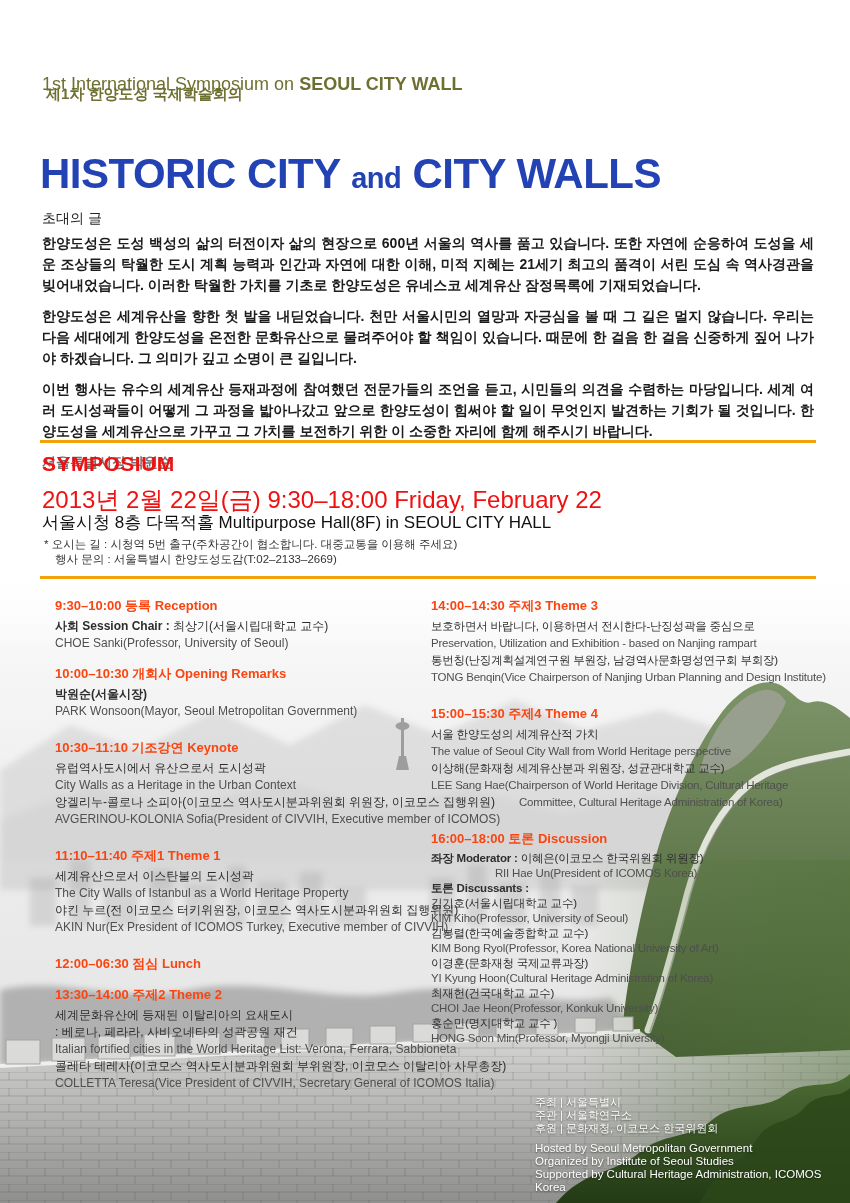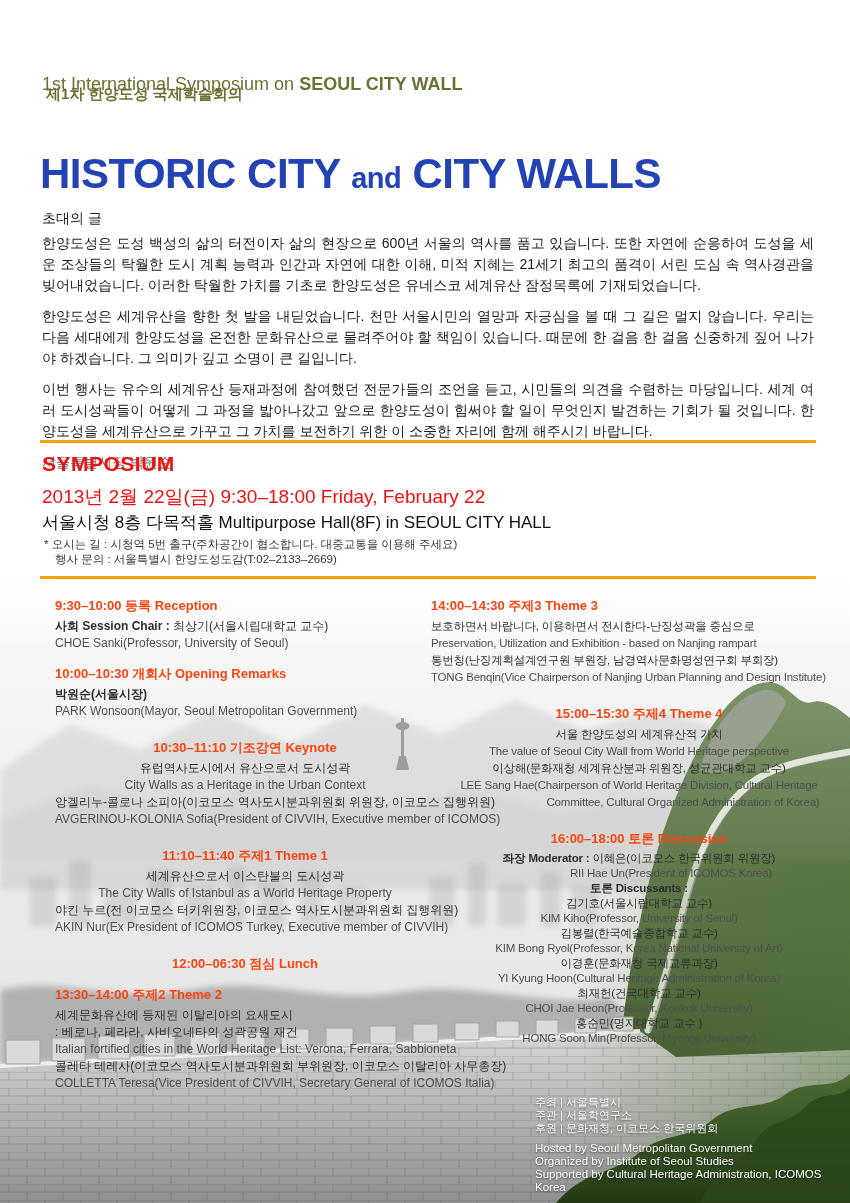--- a/index.html
+++ b/index.html
@@ -19,39 +19,39 @@
   
   .kicker-ko { position:absolute; left:46px; top:48px; font-size:15px; font-weight:bold; color:#6e7031;margin-top:37px; }
   .kicker-en { position:absolute; left:42px; top:74px; font-size:18px; color:#6e7031; }
   .kicker-en .b { font-weight:bold; }
   .title-ko { position:absolute; left:42px; top:114px; font-size:27px; font-weight:bold; color:#2b3a8c; letter-spacing:1px; }
   .title-en { position:absolute; left:40px; top:150px; font-size:42px; font-weight:bold; color:#2342b4; letter-spacing:-0.5px; white-space:nowrap; }
   .title-en .and { font-size:29px; }
 
   
   .invite-heading { position:absolute; left:42px; top:210px; font-size:14px; color:#222; }
-  .invite { position:absolute; left:42px; top:233px; width:772px; font-size:14px; line-height:21px; color:#1b1b1b; text-align:justify; }
+  .invite { position:absolute; left:42px; top:233px; width:772px; font-size:14px; line-height:21px; color:#1b1b1b; text-align:justify;font-weight:bold; }
   .invite p { margin:0 0 10px 0; }
   .signature { text-align:left; font-size:14px; color:#737373; margin-top:0; }
 
   
   .rule { position:absolute; left:40px; width:776px; height:3px; background:#f2a30a; }
   .rule1 { top:440px; } .rule2 { top:576px; }
   .sym-label { position:absolute; left:42px; top:452px; font-size:21px; font-weight:bold; color:#ee1111; letter-spacing:0.5px; }
-  .sym-date  { position:absolute; left:42px; top:484px; font-size:19px; color:#ee1111; }
+  .sym-date  { position:absolute; left:42px; top:484px; font-size:24px; color:#ee1111; }
   .sym-venue { position:absolute; left:42px; top:511px; font-size:17px; color:#111; }
   .sym-note1 { position:absolute; left:44px; top:537px; font-size:11.5px; color:#333; }
   .sym-note2 { position:absolute; left:55px; top:552px; font-size:11.5px; color:#333; }
 
   
   .col { position:absolute; top:597px; }
   .col-left  { left:55px;  width:380px; }
   .col-right { left:431px; width:416px; }
   .session { margin-bottom:13px; }
-  .session.gap { margin-top:19px;text-align:center; }
+  .session.gap { margin-top:19px; }
   .s-header { font-size:13px; font-weight:bold; color:#fa4511; margin-bottom:3px; white-space:nowrap; }
   .s-line { font-size:12px; line-height:17px; color:#2d2d2d; white-space:nowrap; }
   .s-line.en { color:#4f4f4f; }
   .s-line.b { font-weight:bold; }
   .lbl { font-weight:bold; }
   .col-right .s-line { font-size:11.5px; letter-spacing:-0.2px; }
   .disc .s-line { line-height:15px; font-size:11.5px; }
   .ind64 { padding-left:64px; }
   .ind88 { padding-left:88px; }
 
@@ -238,21 +238,21 @@
       <div class="s-line en">Preservation, Utilization and Exhibition - based on Nanjing rampart</div>
       <div class="s-line">통번칭(난징계획설계연구원 부원장, 남경역사문화명성연구회 부회장)</div>
       <div class="s-line en">TONG  Benqin(Vice Chairperson of Nanjing Urban Planning and Design Institute)</div>
     </div>
     <div class="session gap">
       <div class="s-header">15:00–15:30  주제4  Theme 4</div>
       <div class="s-line">서울 한양도성의 세계유산적 가치</div>
       <div class="s-line en">The value of Seoul City Wall from World Heritage perspective</div>
       <div class="s-line">이상해(문화재청 세계유산분과 위원장, 성균관대학교 교수)</div>
       <div class="s-line en">LEE Sang Hae(Chairperson of World Heritage Division, Cultural Heritage</div>
-      <div class="s-line en ind88">Committee, Cultural Organized Administration of Korea)</div>
+      <div class="s-line en ind88">Committee, Cultural Heritage Administration of Korea)</div>
     </div>
     <div class="session gap disc">
       <div class="s-header">16:00–18:00  토론 Discussion</div>
       <div class="s-line"><span class="lbl">좌장 Moderator :  </span><span>이혜은(이코모스 한국위원회 위원장)</span></div>
       <div class="s-line en ind64">RII Hae Un(President of ICOMOS Korea)</div>
       <div class="s-line b">토론 Discussants :</div>
       <div class="s-line">김기호(서울시립대학교 교수)</div>
       <div class="s-line en">KIM Kiho(Professor, University of Seoul)</div>
       <div class="s-line">김봉렬(한국예술종합학교 교수)</div>
       <div class="s-line en">KIM Bong Ryol(Professor, Korea National University of Art)</div>

